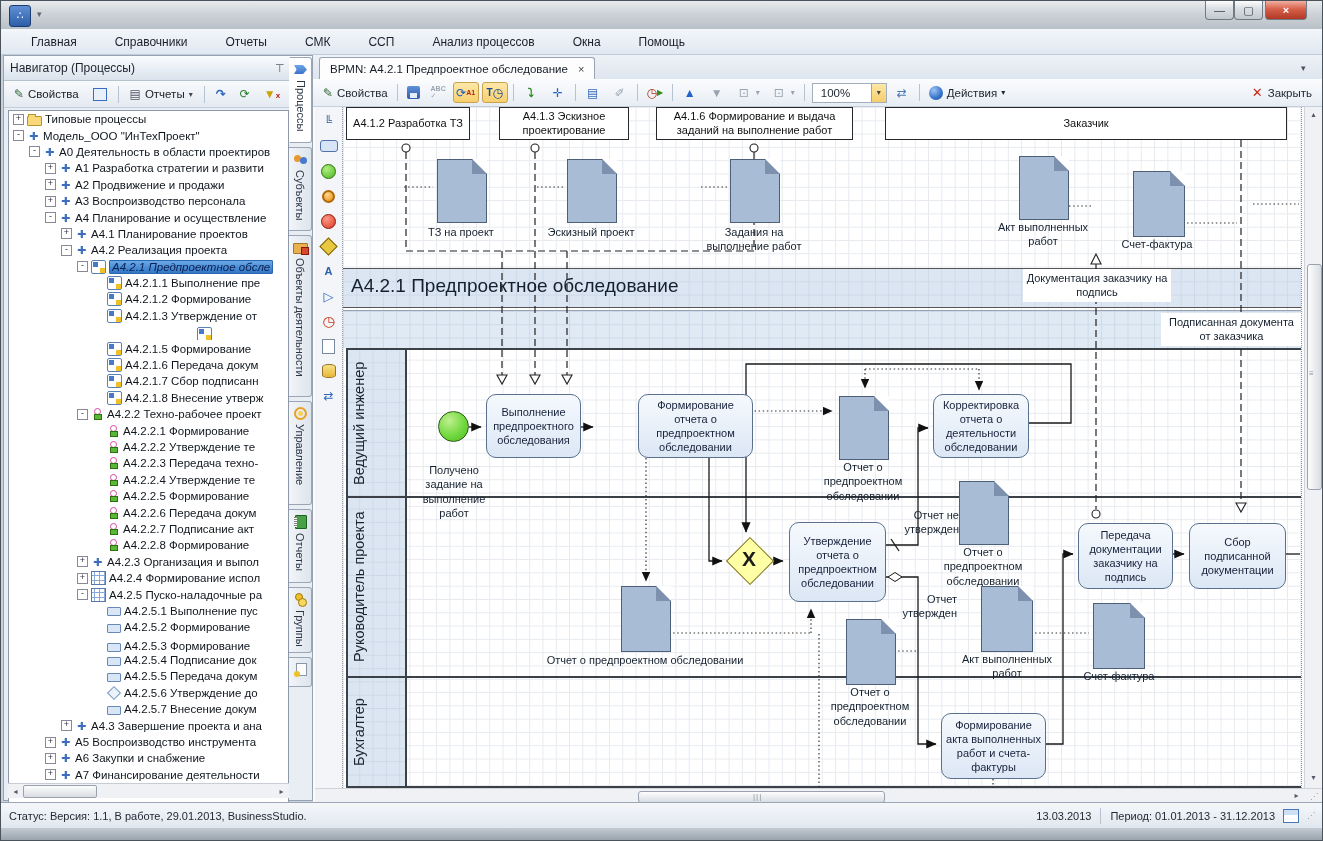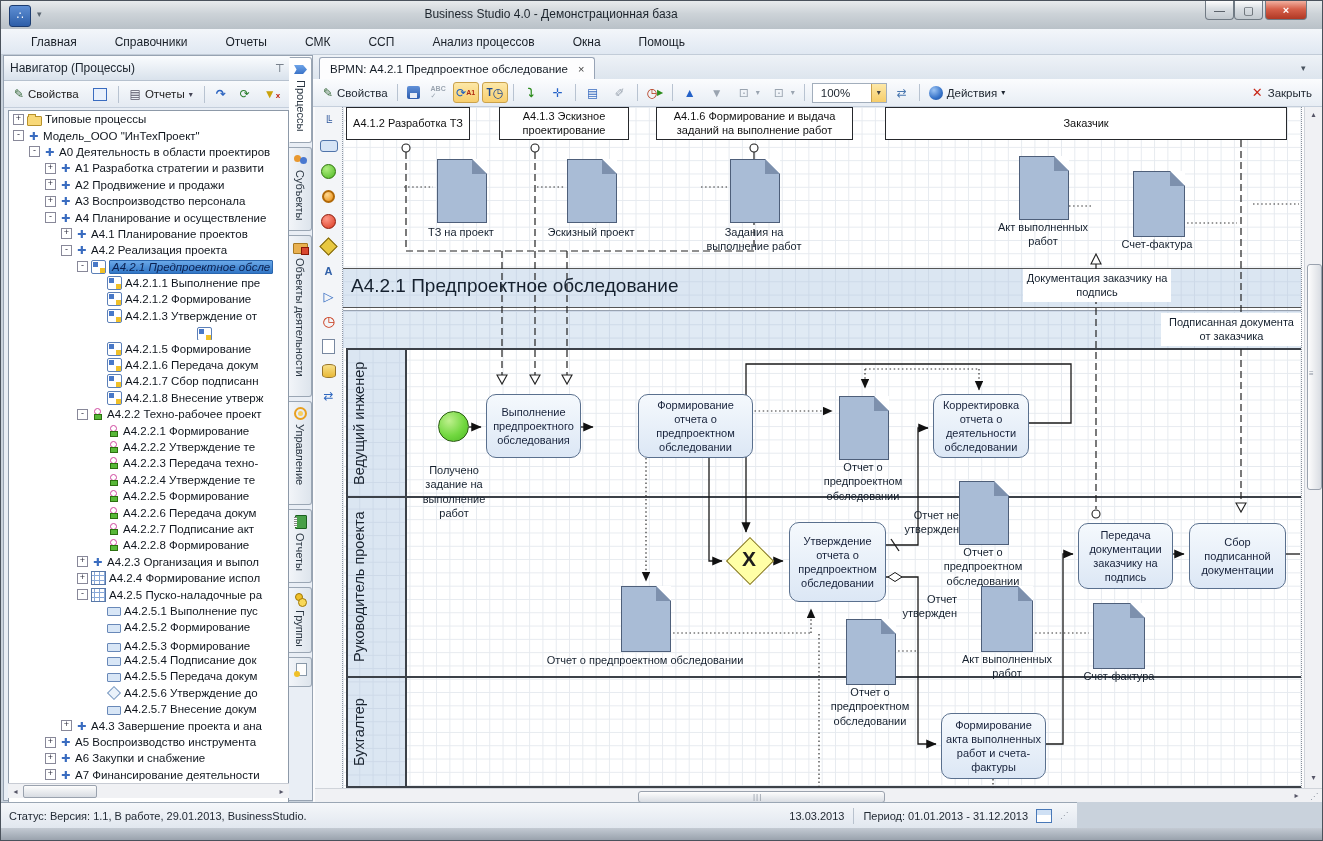--- a/index.html
+++ b/index.html
@@ -117,35 +117,34 @@
   #gateway-x{position:absolute;font-size:21px;font-weight:bold;color:#1c1c1c;}
   .lane-label{position:absolute;writing-mode:vertical-rl;transform:rotate(180deg);text-align:center;font-size:14.5px;color:#1a2430;}
   #dg-title{position:absolute;font-size:19px;color:#15202e;}
   
   #vscroll{left:991px;top:0;width:18px;height:681px;background:#f0f1f4;border-left:1px solid #d0d4da;box-sizing:border-box;}
   #hscroll{left:2px;top:681px;width:1007px;height:14px;background:#f0f1f4;border-top:1px solid #d0d4da;box-sizing:border-box;}
   .vthumb{position:absolute;left:2px;width:13px;background:linear-gradient(90deg,#fdfdfd,#d9dde3);border:1px solid #9aa2ae;border-radius:3px;}
   .hthumb{position:absolute;top:2px;height:10px;background:linear-gradient(#fdfdfd,#d9dde3);border:1px solid #9aa2ae;border-radius:3px;}
   .grip{position:absolute;color:#8a929e;font-size:8px;letter-spacing:1px;}
   
-  #statusbar{left:0;top:801px;width:1076px;height:26px;background:linear-gradient(#f5f7fa,#e1e7ef);border-top:1px solid #9aa6b4;display:flex;align-items:center;padding:0 8px;box-sizing:border-box;font-size:11px;color:#222a34;}
+  #statusbar{left:0;top:801px;width:1323px;height:26px;background:linear-gradient(#f5f7fa,#e1e7ef);border-top:1px solid #9aa6b4;display:flex;align-items:center;padding:0 8px;box-sizing:border-box;font-size:11px;color:#222a34;}
   #statusbar .sp{flex:1;}
   .st-sep{width:1px;height:16px;background:#b8c2ce;margin:0 9px;}
   .st-icon{width:14px;height:12px;border:1px solid #4878b8;background:linear-gradient(#cfe0f4 40%,#fff 40%);margin-left:8px;}
   #bottom-frame{left:0;top:827px;width:1323px;height:14px;background:linear-gradient(#c3cad3,#939ca7);}
 </style>
 </head>
 <body>
 
 <div id="app">
 
   <div id="titlebar" class="abs">
     <div id="app-icon" class="abs">∴</div>
     <div id="qa-arrow" class="abs">▾</div>
-    <div id="title-text" class="abs">Business Studio 4.0 - Демонстрационная база</div>
     <div id="btn-min" class="abs winbtn">—</div>
     <div id="btn-max" class="abs winbtn">▢</div>
     <div id="btn-close" class="abs winbtn">×</div>
   </div>
 
   <div id="menubar" class="abs">
       <div class="menu-item">Главная</div>
       <div class="menu-item">Справочники</div>
       <div class="menu-item">Отчеты</div>
       <div class="menu-item">СМК</div>

